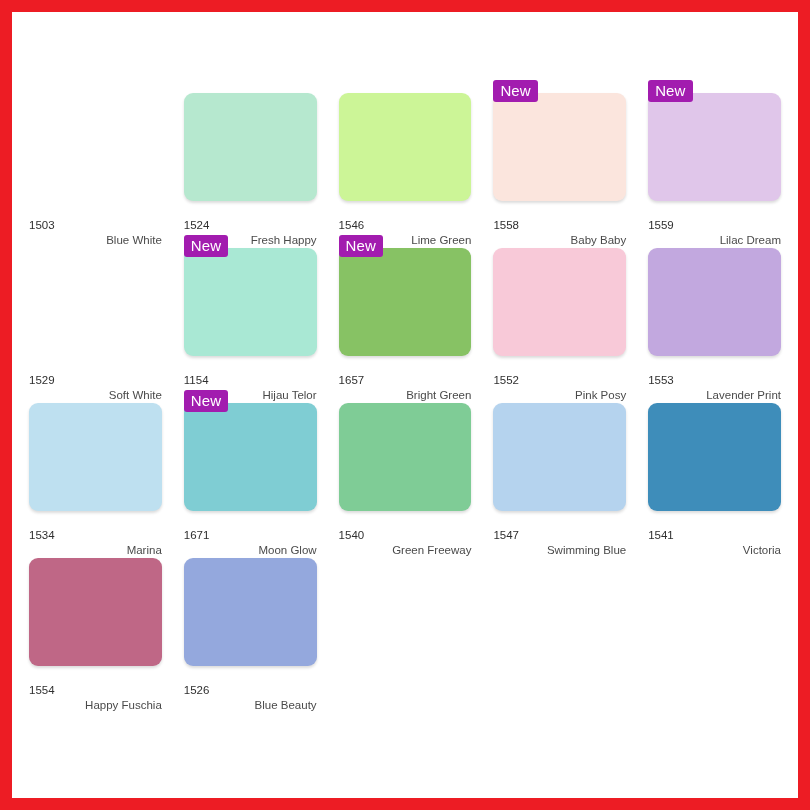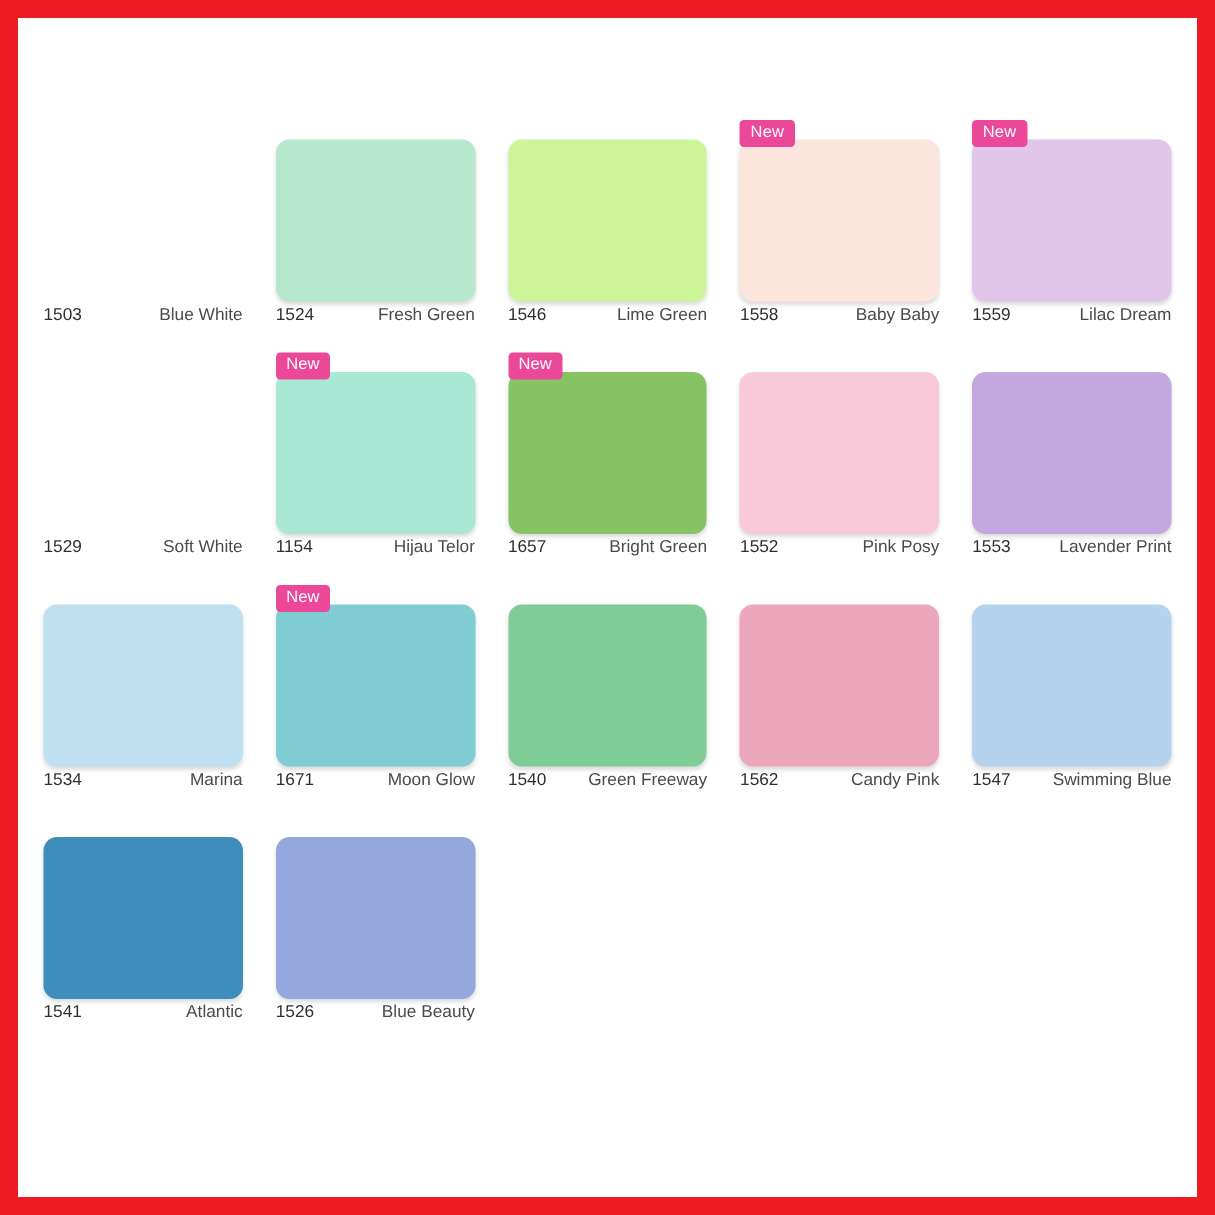--- a/index.html
+++ b/index.html
@@ -69,23 +69,23 @@
   .chip.blank {
     box-shadow: none;
     border-radius: 0;
   }
 
   .badge {
     position: absolute;
     left: 0px;
     top: 0px;
     z-index: 5;
-    background: #ec4899;
+    background: #a21caf;
     color: #ffffff;
-    font-size: 11px;
+    font-size: 15px;
     line-height: 1;
     padding: 3px 7px 4px 7px;
     border-radius: 3px;
     font-family: "Liberation Sans", sans-serif;
     letter-spacing: 0.1px;
   }
 
   .caption {
     display: flex;
     justify-content: space-between;
@@ -95,20 +95,21 @@
     color: #3a3a3a;
     font-family: "Liberation Sans", sans-serif;
     white-space: nowrap;
   }
   .code {
     color: #2f2f2f;
   }
   .name {
     color: #4a4a4a;
     text-align: right;
+    margin-top: 30px;
   }
 </style>
 </head>
 <body>
 
 <div id="frame">
   <div id="canvas">
     <div id="grid">
         <div class="cell">
           <div class="chip-wrap">
@@ -118,21 +119,21 @@
             <span class="code">1503</span>
             <span class="name">Blue White</span>
           </div>
         </div>
         <div class="cell">
           <div class="chip-wrap">
             <div class="chip" style="background: rgb(182, 232, 207);"></div>
           </div>
           <div class="caption">
             <span class="code">1524</span>
-            <span class="name">Fresh Green</span>
+            <span class="name">Fresh Happy</span>
           </div>
         </div>
         <div class="cell">
           <div class="chip-wrap">
             <div class="chip" style="background: rgb(204, 245, 151);"></div>
           </div>
           <div class="caption">
             <span class="code">1546</span>
             <span class="name">Lime Green</span>
           </div>
@@ -227,43 +228,43 @@
           <div class="chip-wrap">
             <div class="chip" style="background: rgb(127, 204, 150);"></div>
           </div>
           <div class="caption">
             <span class="code">1540</span>
             <span class="name">Green Freeway</span>
           </div>
         </div>
         <div class="cell">
           <div class="chip-wrap">
-            <div class="chip" style="background: rgb(237, 167, 189);"></div>
-          </div>
-          <div class="caption">
-            <span class="code">1562</span>
-            <span class="name">Candy Pink</span>
-          </div>
-        </div>
-        <div class="cell">
-          <div class="chip-wrap">
             <div class="chip" style="background: rgb(181, 211, 238);"></div>
           </div>
           <div class="caption">
             <span class="code">1547</span>
             <span class="name">Swimming Blue</span>
           </div>
         </div>
         <div class="cell">
           <div class="chip-wrap">
             <div class="chip" style="background: rgb(62, 141, 186);"></div>
           </div>
           <div class="caption">
             <span class="code">1541</span>
-            <span class="name">Atlantic</span>
+            <span class="name">Victoria</span>
+          </div>
+        </div>
+        <div class="cell">
+          <div class="chip-wrap">
+            <div class="chip" style="background: rgb(191, 103, 134);"></div>
+          </div>
+          <div class="caption">
+            <span class="code">1554</span>
+            <span class="name">Happy Fuschia</span>
           </div>
         </div>
         <div class="cell">
           <div class="chip-wrap">
             <div class="chip" style="background: rgb(148, 168, 221);"></div>
           </div>
           <div class="caption">
             <span class="code">1526</span>
             <span class="name">Blue Beauty</span>
           </div>

